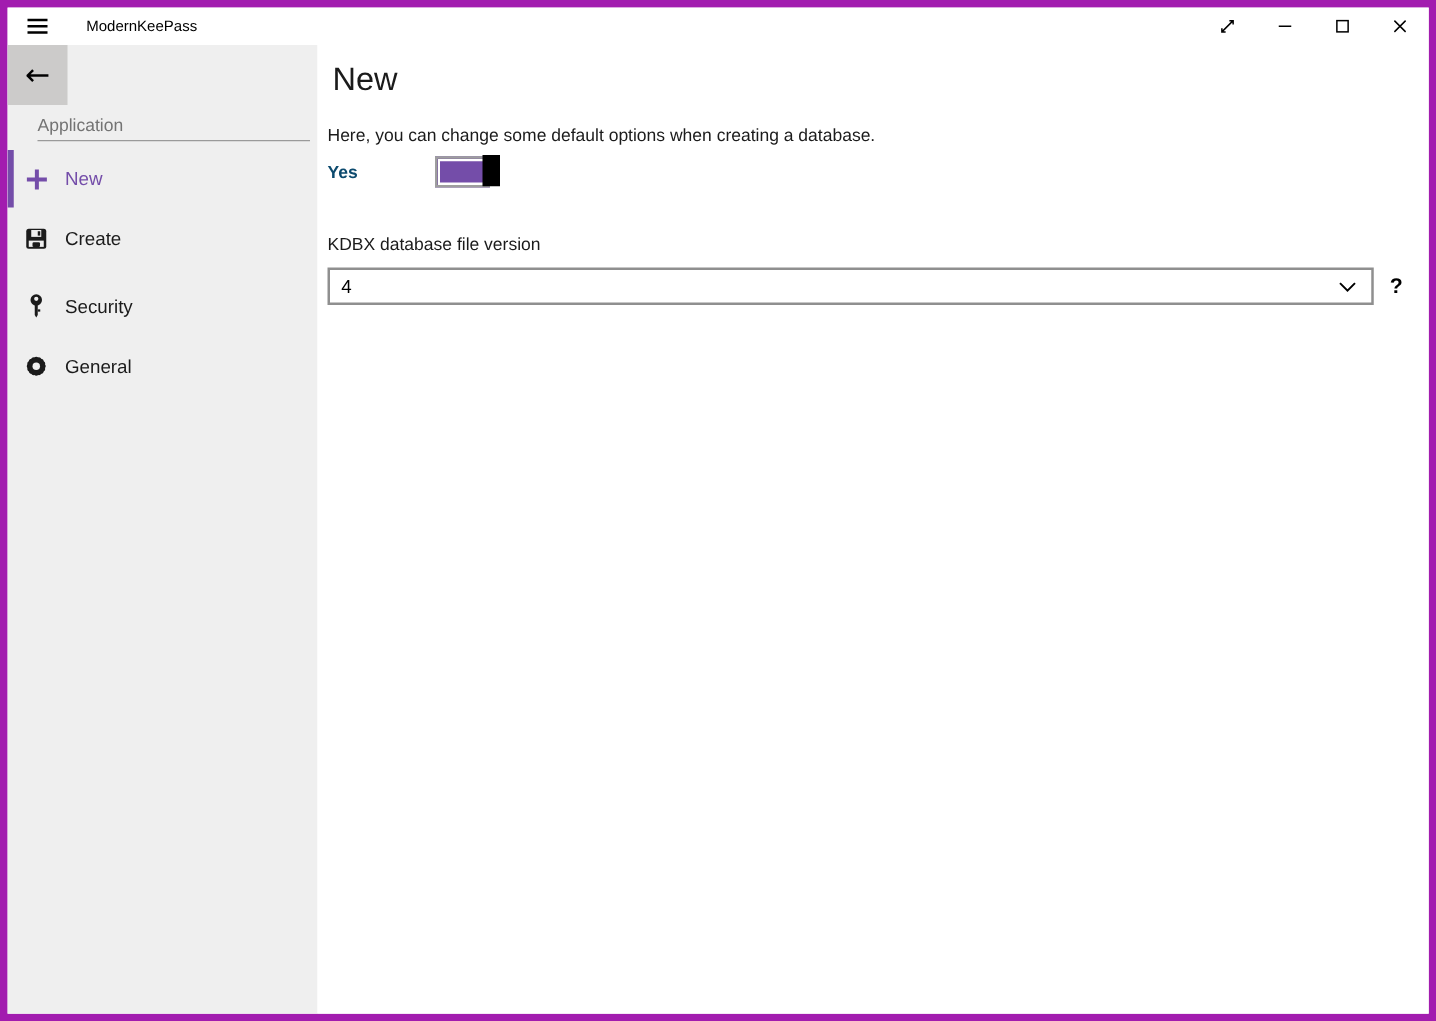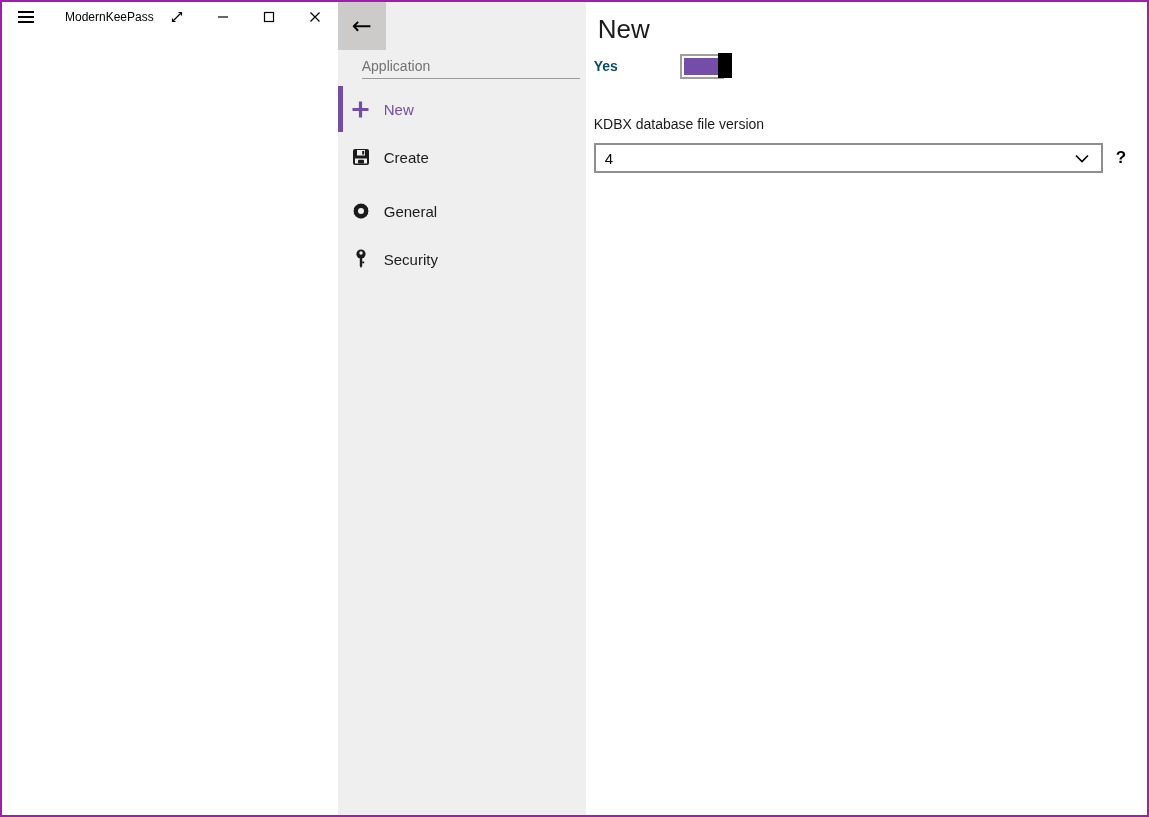--- a/index.html
+++ b/index.html
@@ -1,24 +1,24 @@
 <!DOCTYPE html>
 <html><head>
 <meta charset="utf-8">
 <style>
   * { box-sizing: border-box; margin: 0; padding: 0; }
   body { margin: 0; background: #fff; font-family: "Liberation Sans", sans-serif; }
 
   .window {
     width: 1149px; height: 817px;
-    border: 2px solid #a21caf;
+    border: 6px solid #a21caf;
     background: #fff;
     position: relative;
     overflow: hidden;
-    display: flex; flex-direction: row;
+    display: flex; flex-direction: column;
   }
 
   
   .titlebar { height: 30px; background: #fff; display: flex; align-items: center; flex: 0 0 auto; }
   .hamburger-btn { width: 48px; height: 30px; display: flex; align-items: center; justify-content: center;
     background: none; border: none; cursor: pointer; }
   .hamburger-bars { display: flex; flex-direction: column; gap: 3px; }
   .hamburger-bars span { display: block; width: 16px; height: 2px; background: #000; }
   .app-title { font-size: 12px; color: #000; margin-left: 15px; }
   .win-controls { margin-left: auto; display: flex; height: 100%; }
@@ -140,49 +140,50 @@
             </svg>
           </span>
           <span>Create</span>
         </div>
       </div>
 
 
       <div class="nav-group">
         <div class="nav-item">
           <span class="nav-icon">
+            <svg width="18" height="20" viewBox="0 0 18 20">
+              <circle cx="9" cy="5" r="4.6" fill="#1b1b1b"></circle>
+              <circle cx="9" cy="4" r="1.7" fill="#efefef"></circle>
+              <rect x="7.8" y="9" width="2.4" height="8" fill="#1b1b1b"></rect>
+              <path d="M7.8 17 L10.2 17 L9 19 Z" fill="#1b1b1b"></path>
+              <rect x="10.2" y="12.5" width="2" height="1.8" fill="#1b1b1b"></rect>
+            </svg>
+          </span>
+          <span>Security</span>
+        </div>
+        <div class="nav-item">
+          <span class="nav-icon">
             <svg width="20" height="20" viewBox="0 0 20 20">
               <g fill="#1b1b1b">
                 <rect x="4" y="4" width="12" height="12" rx="2.5"></rect>
                 <rect x="4" y="4" width="12" height="12" rx="2.5" transform="rotate(45 10 10)"></rect>
                 <rect x="4" y="4" width="12" height="12" rx="2.5" transform="rotate(22.5 10 10)"></rect>
                 <rect x="4" y="4" width="12" height="12" rx="2.5" transform="rotate(67.5 10 10)"></rect>
               </g>
               <circle cx="10" cy="10" r="3" fill="#efefef"></circle>
             </svg>
           </span>
           <span>General</span>
         </div>
-        <div class="nav-item">
-          <span class="nav-icon">
-            <svg width="18" height="20" viewBox="0 0 18 20">
-              <circle cx="9" cy="5" r="4.6" fill="#1b1b1b"></circle>
-              <circle cx="9" cy="4" r="1.7" fill="#efefef"></circle>
-              <rect x="7.8" y="9" width="2.4" height="8" fill="#1b1b1b"></rect>
-              <path d="M7.8 17 L10.2 17 L9 19 Z" fill="#1b1b1b"></path>
-              <rect x="10.2" y="12.5" width="2" height="1.8" fill="#1b1b1b"></rect>
-            </svg>
-          </span>
-          <span>Security</span>
-        </div>
       </div>
     </aside>
 
     <main class="main">
       <h1 class="page-title">New</h1>
+      <p class="page-desc">Here, you can change some default options when creating a database.</p>
 
       <div class="toggle-row">
         <span class="toggle-state">Yes</span>
         <div class="toggle">
           <div class="toggle-track"></div>
           <div class="toggle-thumb"></div>
         </div>
       </div>
 
       <div class="field-label kdbx-label">KDBX database file version</div>

